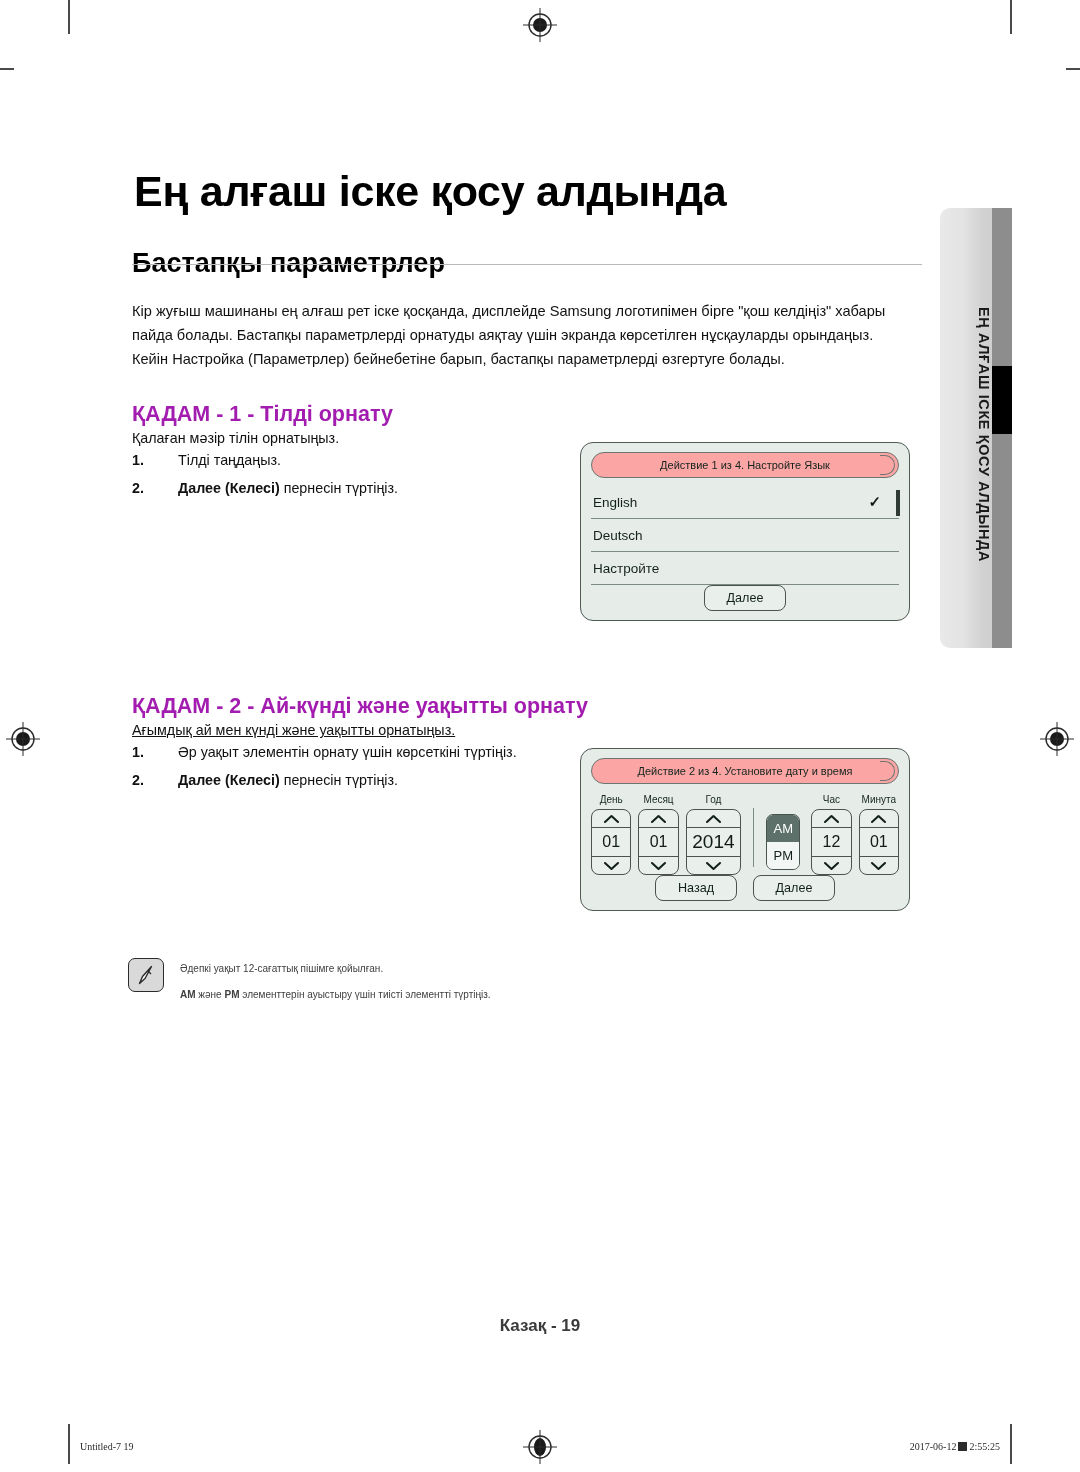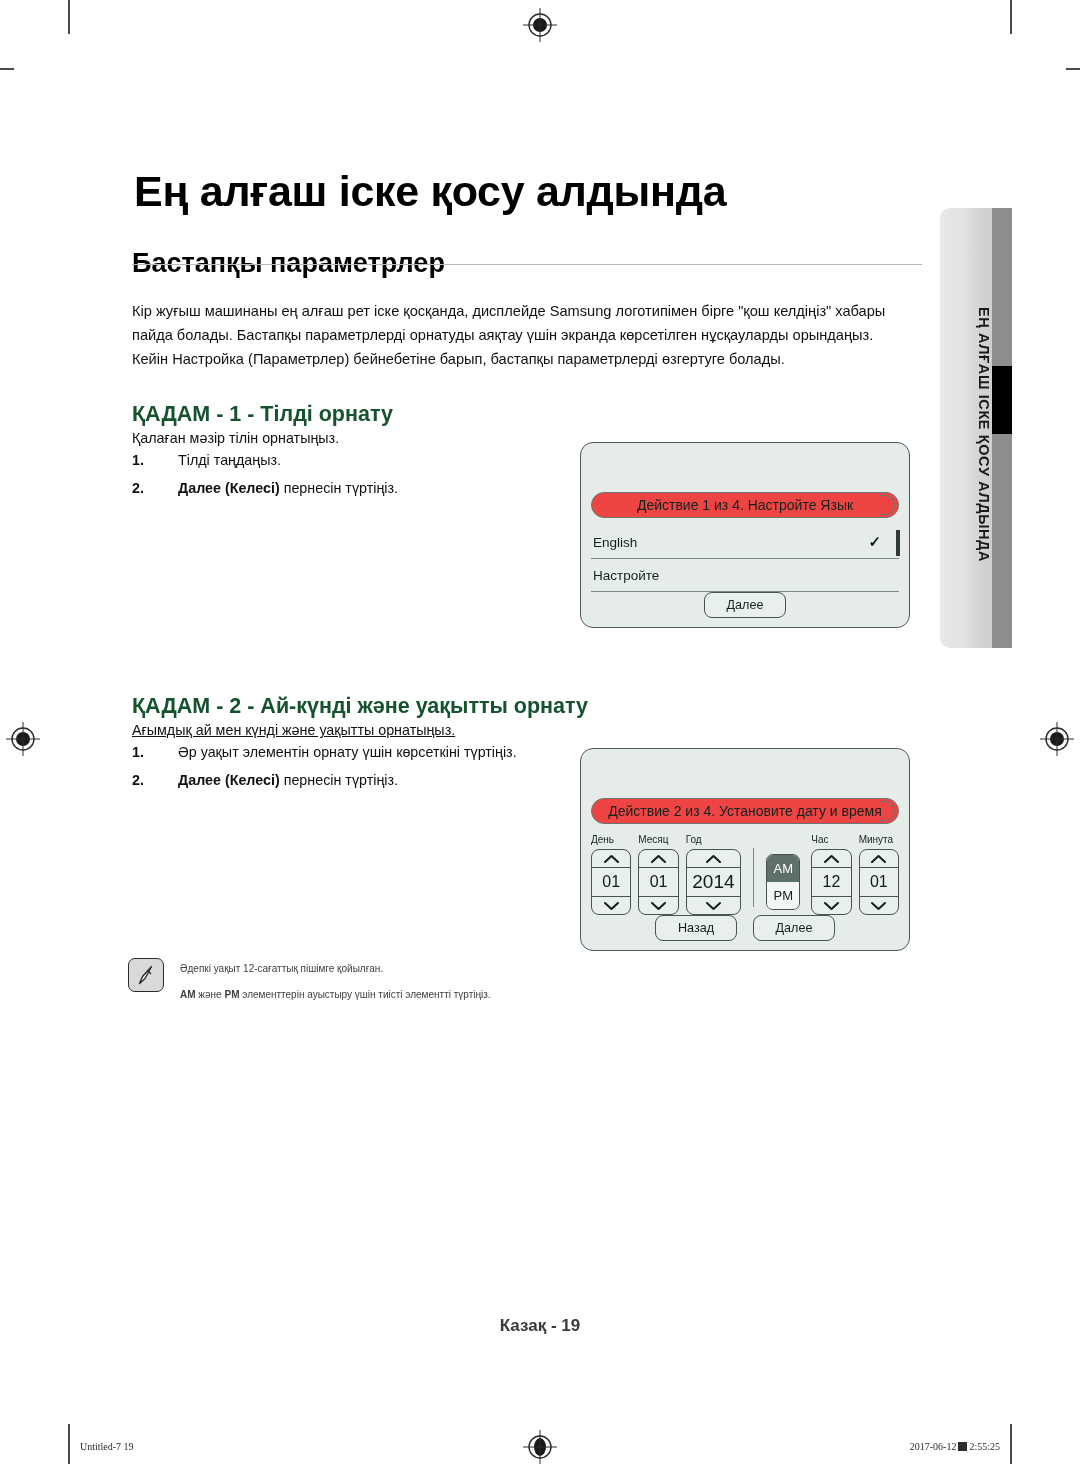--- a/index.html
+++ b/index.html
@@ -118,21 +118,21 @@
     line-height: 24px;
     color: #111;
     text-align: left;
   }
 
   .step-head {
     position: absolute;
     left: 64px;
     font-size: 21.5px;
     font-weight: bold;
-    color: #14532d;
+    color: #a21caf;
     white-space: nowrap;
   }
   .step-lead {
     position: absolute;
     left: 64px;
     font-size: 14.3px;
     color: #111;
   }
   .step-list {
     position: absolute;
@@ -221,28 +221,27 @@
     background: #e6ece8;
     border: 1.6px solid #4e5a54;
     border-radius: 13px;
     padding: 9px 10px;
   }
   .device-title {
     box-sizing: border-box;
     height: 26px;
     border: 1.4px solid #6b7670;
     border-radius: 13px;
-    background: #ef4444;
+    background: #fca5a5;
     display: flex;
     align-items: center;
     justify-content: center;
-    font-size: 14px;
+    font-size: 11px;
     color: #12231c;
     position: relative;
-    margin-top: 40px;
   }
   .device-title::after {
     content: "";
     position: absolute;
     right: 3px;
     top: 2px;
     bottom: 2px;
     width: 14px;
     border: 1.2px solid #6b7670;
     border-left: none;
@@ -302,21 +301,21 @@
 
   
   .dt-area {
     margin-top: 10px;
     display: flex;
     align-items: flex-start;
     justify-content: center;
     gap: 7px;
     position: relative;
   }
-  .dt-col { width: 48px; }
+  .dt-col { width: 48px; text-align: center; }
   .dt-label {
     font-size: 10px;
     color: #16241e;
     margin-bottom: 3px;
     height: 12px;
   }
   .spinner {
     box-sizing: border-box;
     border: 1.4px solid #49544f;
     border-radius: 8px;
@@ -447,20 +446,23 @@
     <div class="device-title">Действие 1 из 4. Настройте Язык</div>
 
     <div class="lang-list">
       <div class="lang-scroll"></div>
 
       <div class="lang-row">
         <span>English</span>
         <span class="check">✓</span>
       </div>
       <div class="lang-row">
+        <span>Deutsch</span>
+      </div>
+      <div class="lang-row">
         <span>Настройте</span>
       </div>
     </div>
 
     <div class="device-footer">
       <div class="dev-btn">Далее</div>
     </div>
   </div>
 
   <h3 class="step-head" style="top:604px;">ҚАДАМ - 2 - Ай-күнді және уақытты орнату</h3>

